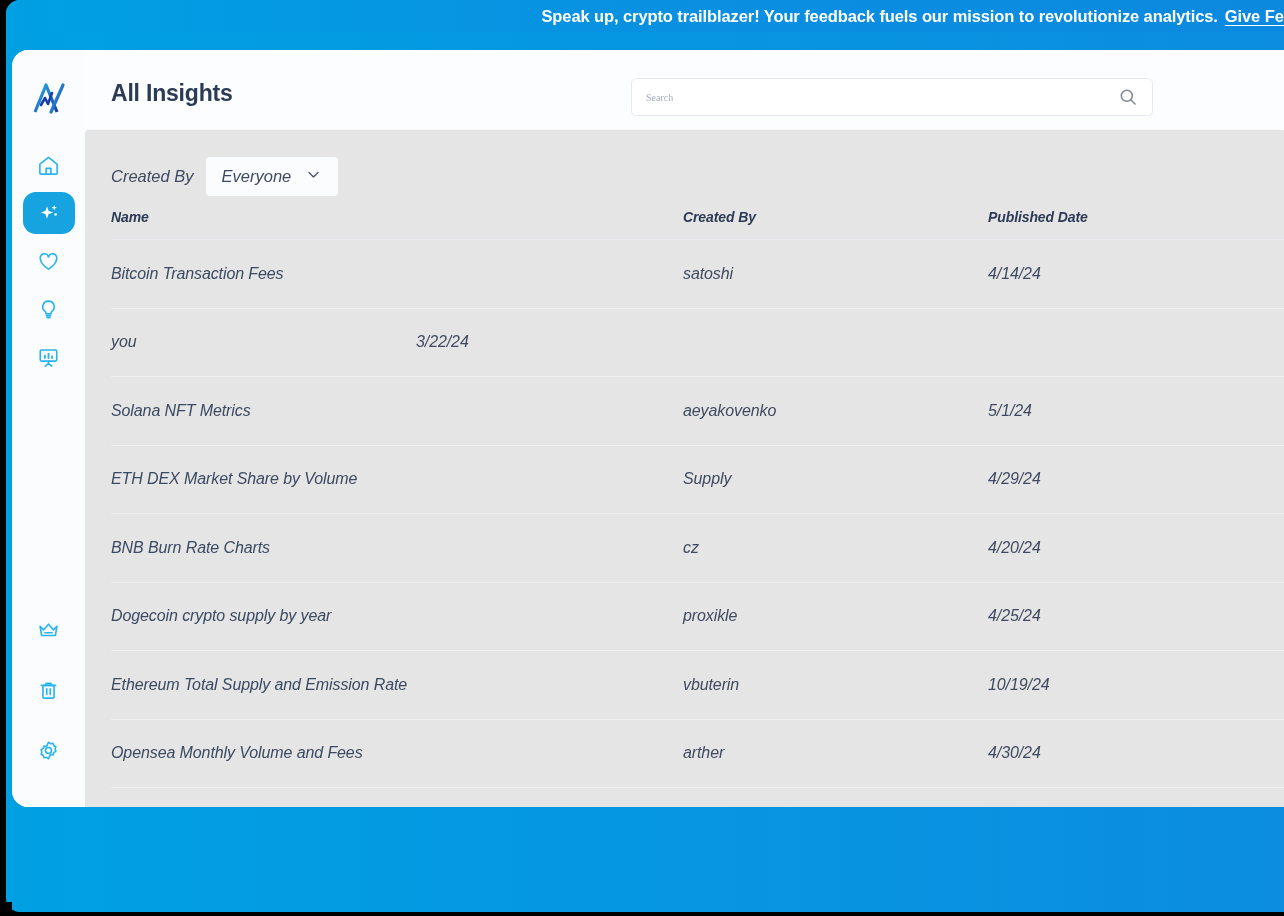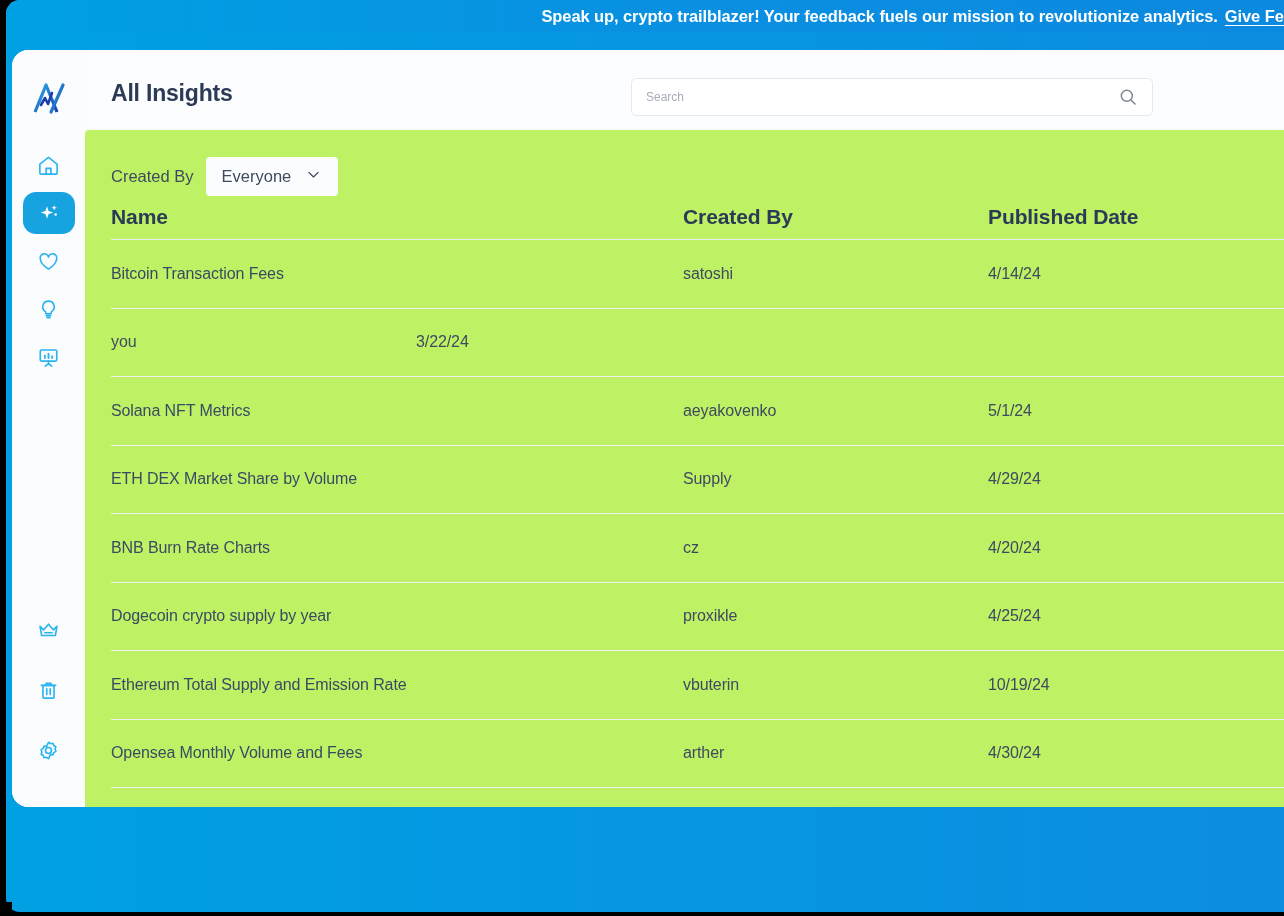--- a/index.html
+++ b/index.html
@@ -172,38 +172,39 @@
     border: 1px solid #e6e9ef;
     border-radius: 5px;
     display: flex;
     align-items: center;
     padding: 0 14px;
   }
   .search-input {
     flex: 1;
     border: none;
     outline: none;
-    font-family: Liberation Sans, sans-serif;
-    font-size: 12px;
+    font-family: Liberation Serif, serif;
+    font-size: 10px;
     color: #3d4a60;
     background: transparent;
   }
   .search-input::placeholder { color: #a7aeb9; }
   .search-icon { flex: 0 0 auto; display: flex; cursor: pointer; }
 
   
   .card {
     position: absolute;
     left: 0;
     top: 80px;
     right: 0;
     bottom: 0;
-    background: #bef264;
+    background: #e5e5e5;
     box-shadow: 0 -1px 3px rgba(40,60,100,0.045);
     border-top-left-radius: 4px;
+    font-style: italic;
   }
 
   .filter-row {
     display: flex;
     align-items: center;
     gap: 12px;
     padding: 28px 0 0 26px;
     height: 64px;
   }
   .filter-label {
@@ -229,21 +230,21 @@
     margin-left: 26px;
     margin-right: 0;
   }
   .thead {
     display: flex;
     align-items: center;
     height: 46px;
     border-bottom: 1px solid #e9ecf1;
   }
   .th {
-    font-size: 21px;
+    font-size: 14px;
     font-weight: 700;
     color: #2b3a55;
     letter-spacing: -0.1px;
   }
   .col-name   { flex: 0 0 572px; }
   .col-author { flex: 0 0 305px; }
   .col-date   { flex: 1; }
 
   .trow {
     display: flex;

